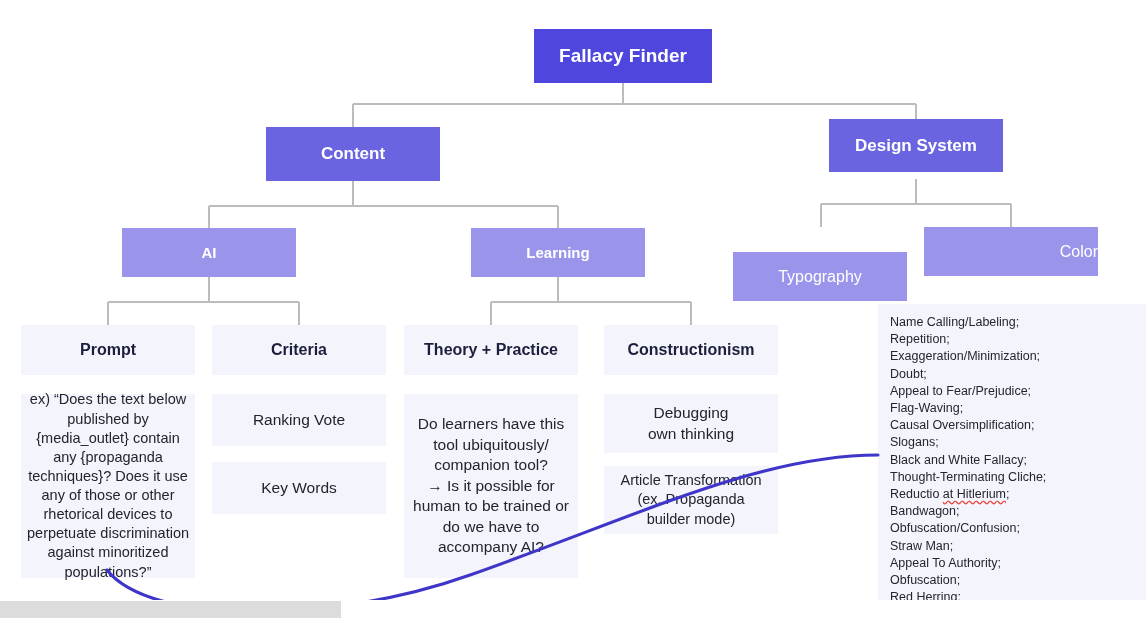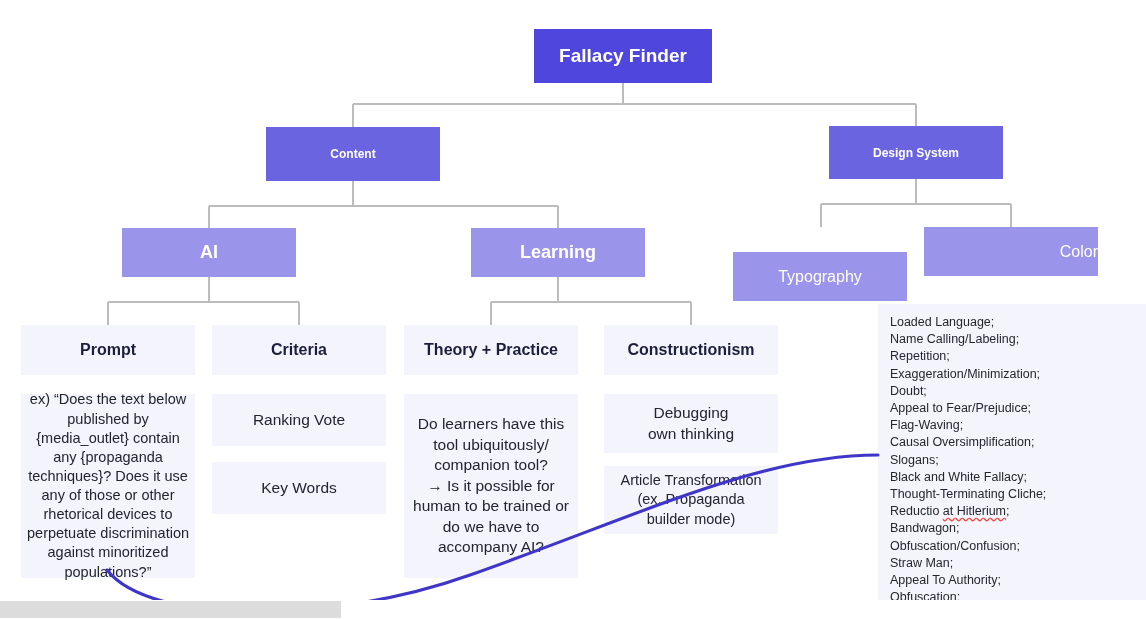--- a/index.html
+++ b/index.html
@@ -54,27 +54,27 @@
   .lvl0 {
     background: #4f46dd;
     color: #ffffff;
     font-weight: bold;
     font-size: 19px;
   }
   .lvl1 {
     background: #6a64e0;
     color: #ffffff;
     font-weight: bold;
-    font-size: 12px;
+    font-size: 17px;
   }
   .lvl2 {
     background: #9a95ea;
     color: #ffffff;
     font-weight: bold;
-    font-size: 18px;
+    font-size: 15px;
   }
   .lvl2-plain {
     background: #9a95ea;
     color: #ffffff;
     font-weight: normal;
     font-size: 16px;
   }
   .lvl3 {
     background: #f4f4fd;
     color: #1c1f3b;
@@ -173,21 +173,21 @@
     </g>
   </svg>
 
   <div class="node lvl0" style="left:534px; top:29px; width:178px; height:54px;">
     <span>Fallacy Finder</span>
   </div>
 
   <div class="node lvl1" style="left:266px; top:127px; width:174px; height:54px;">
     <span>Content</span>
   </div>
-  <div class="node lvl1" style="left:829px; top:126px; width:174px; height:53px;">
+  <div class="node lvl1" style="left:829px; top:119px; width:174px; height:53px;">
     <span>Design System</span>
   </div>
 
   <div class="node lvl2" style="left:122px; top:228px; width:174px; height:49px;">
     <span>AI</span>
   </div>
   <div class="node lvl2" style="left:471px; top:228px; width:174px; height:49px;">
     <span>Learning</span>
   </div>
   <div class="node lvl2-plain" style="left:733px; top:227px; width:174px; height:49px;margin-top:25px;">
@@ -231,21 +231,20 @@
 own thinking</span>
   </div>
   <div class="node leaf" style="left:604px; top:466px; width:174px; height:68px;">
     <span>Article Transformation
 (ex. Propaganda
 builder mode)</span>
   </div>
 
   <div id="fallacy-panel">
     <div id="fallacy-items">
-        <div class="fitem">Loaded Language;</div>
         <div class="fitem">Name Calling/Labeling;</div>
         <div class="fitem">Repetition;</div>
         <div class="fitem">Exaggeration/Minimization;</div>
         <div class="fitem">Doubt;</div>
         <div class="fitem">Appeal to Fear/Prejudice;</div>
         <div class="fitem">Flag-Waving;</div>
         <div class="fitem">Causal Oversimplification;</div>
         <div class="fitem">Slogans;</div>
         <div class="fitem">Black and White Fallacy;</div>
         <div class="fitem">Thought-Terminating Cliche;</div>

